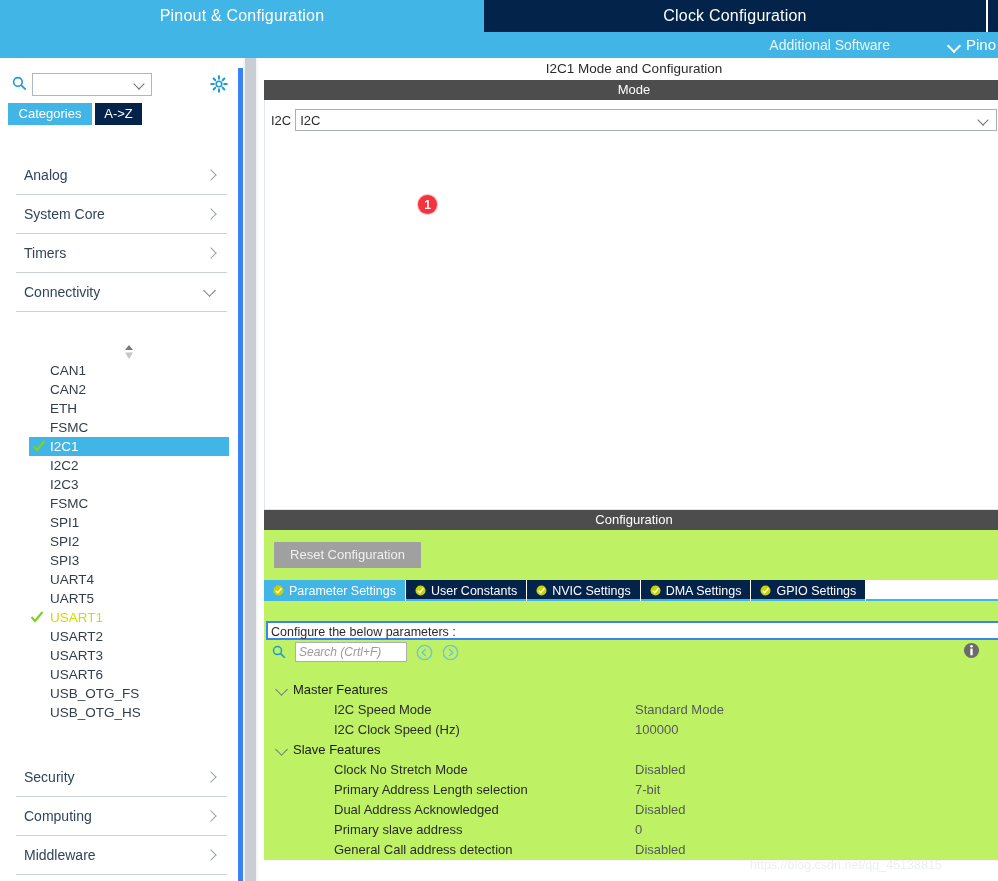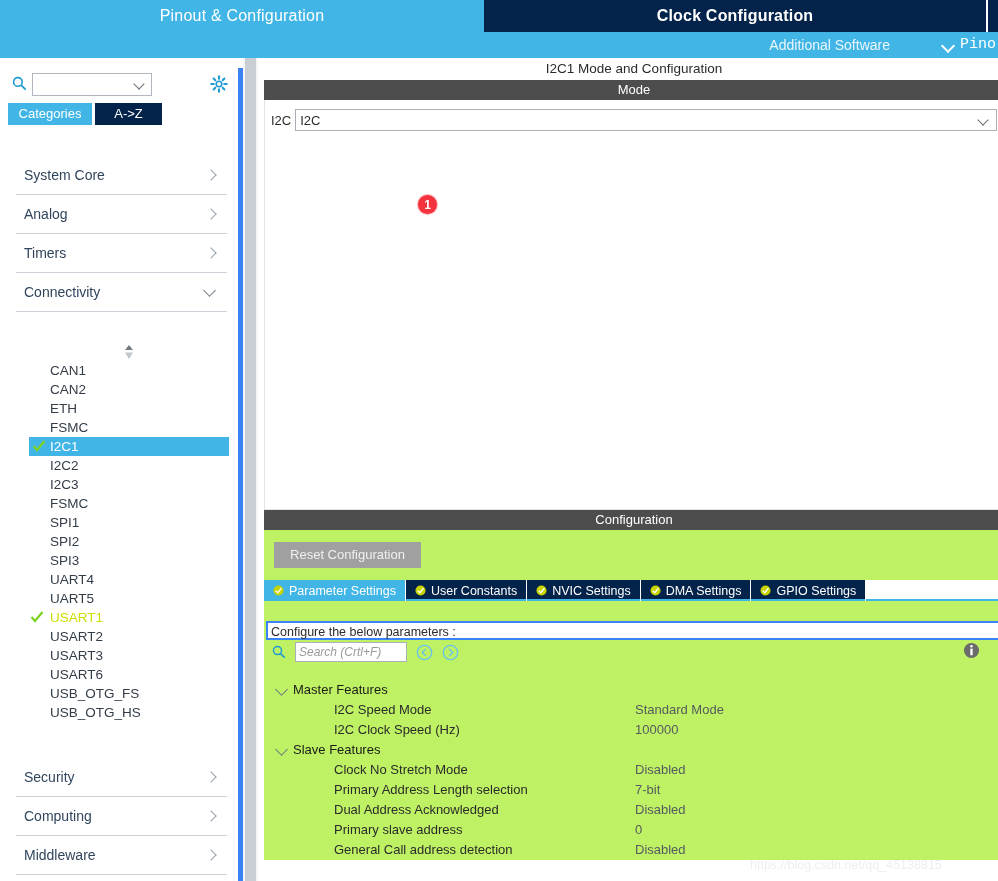--- a/index.html
+++ b/index.html
@@ -15,35 +15,35 @@
   .tabbar {
     position:absolute; left:0; top:0; width:998px; height:32px;
     background:#41b6e6;
     display:flex;
   }
   .maintab {
     height:32px; line-height:32px; text-align:center;
     color:#ffffff; font-size:16px; letter-spacing:.2px;
   }
   .maintab.t1 { width:484px; background:#41b6e6; }
-  .maintab.t2 { width:502px; background:#03234b; font-weight:bold; }
+  .maintab.t2 { width:502px; background:#03234b; font-weight:normal; }
   .maintab.t3 { flex:1; background:#03234b; border-left:2px solid #ffffff; }
 
   .subbar {
     position:absolute; left:0; top:32px; width:998px; height:26px;
     background:#41b6e6;
   }
   .addsoft {
     position:absolute; right:108px; top:0; height:26px; line-height:26px;
     color:#eaf6fc; font-size:14px;
   }
   .pinout-drop {
     position:absolute; right:0; top:0; height:26px; line-height:26px;
     color:#ffffff; font-size:15px; padding-right:2px;
-    display:flex; align-items:center; gap:5px;font-family:Liberation Mono, monospace;
+    display:flex; align-items:center; gap:5px;
   }
   .chev { display:inline-block; width:13px; height:13px; position:relative; }
   .chev::before{
     content:""; position:absolute; left:1px; top:2px; width:8px; height:8px;
     border-right:2px solid #fff; border-bottom:2px solid #fff;
     transform:rotate(45deg);
   }
 
   
   .leftpane {
@@ -67,21 +67,21 @@
     transform:rotate(45deg);
   }
   .gear { position:absolute; right:10px; top:7px; width:18px; height:18px; }
 
   .catrow { position:relative; height:22px; margin-top:3px; }
   .cat-tab {
     position:absolute; top:0; height:22px; line-height:22px;
     font-size:13px; text-align:center; color:#ffffff;
   }
   .cat-tab.sel { left:8px; width:84px; background:#41b6e6; }
-  .cat-tab.alt { left:95px; width:67px; background:#03234b; }
+  .cat-tab.alt { left:95px; width:47px; background:#03234b; }
 
   .catlist { position:absolute; left:0; top:88px; width:243px; }
   .cat-item {
     position:relative; margin:0 16px; height:39px;
     border-bottom:1px solid #ccd2d9;
     display:flex; align-items:center; justify-content:space-between;
   }
   .cat-label { font-size:14px; color:#30455c; padding-left:8px; }
   .arrow-r { width:12px; height:12px; position:relative; margin-right:10px; }
   .arrow-r::before{
@@ -259,25 +259,25 @@
       </svg>
     </div>
 
     <div class="catrow">
       <div class="cat-tab sel">Categories</div>
       <div class="cat-tab alt">A-&gt;Z</div>
     </div>
 
     <div class="catlist">
       <div class="cat-item">
+        <span class="cat-label">Analog</span>
+        <span class="arrow-r"></span>
+      </div>
+      <div class="cat-item">
         <span class="cat-label">System Core</span>
-        <span class="arrow-r"></span>
-      </div>
-      <div class="cat-item">
-        <span class="cat-label">Analog</span>
         <span class="arrow-r"></span>
       </div>
       <div class="cat-item">
         <span class="cat-label">Timers</span>
         <span class="arrow-r"></span>
       </div>
       <div class="cat-item">
         <span class="cat-label">Connectivity</span>
         <span class="arrow-d"></span>
       </div>

